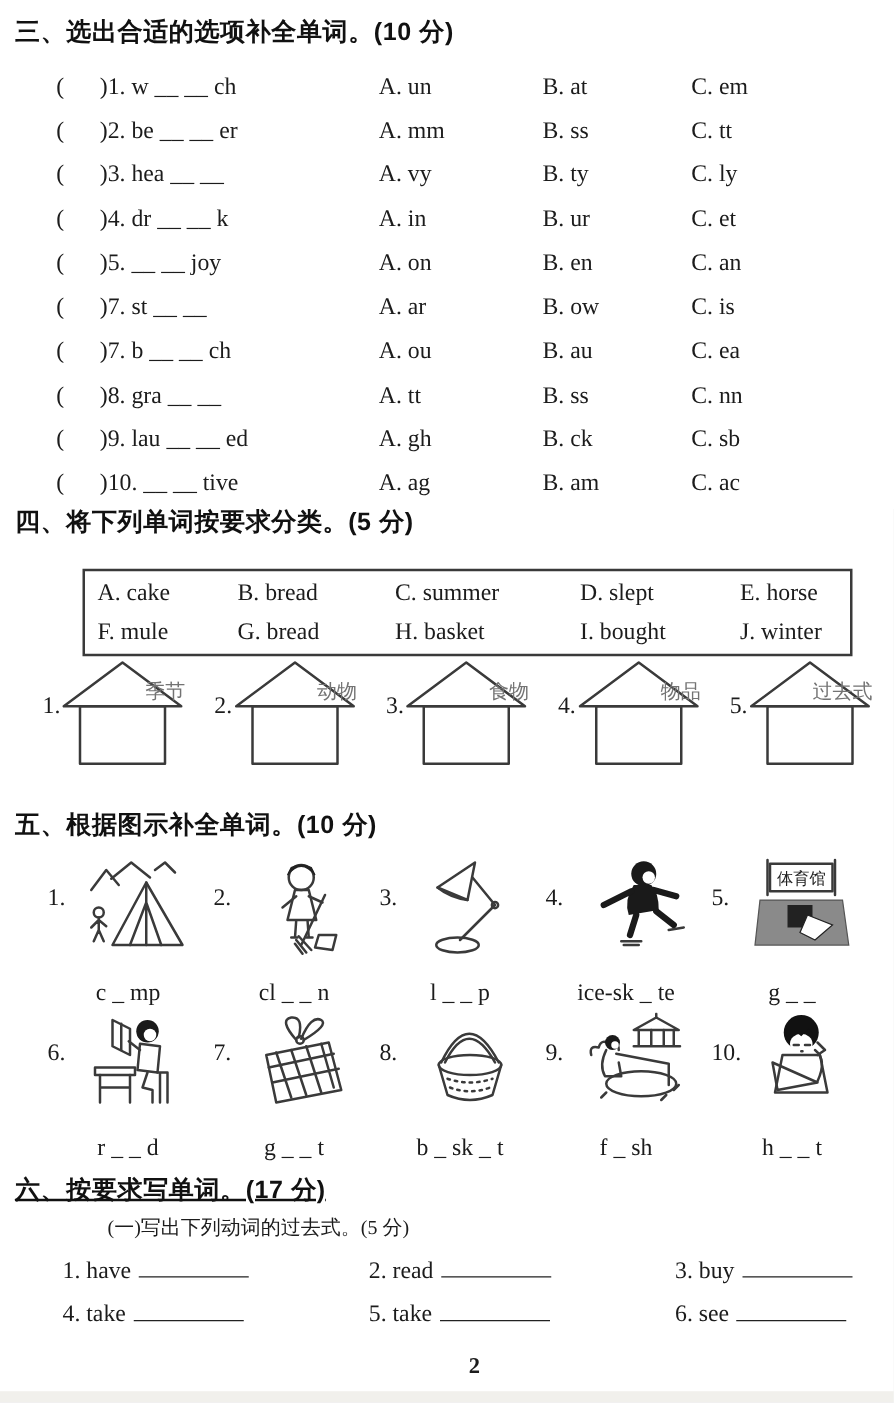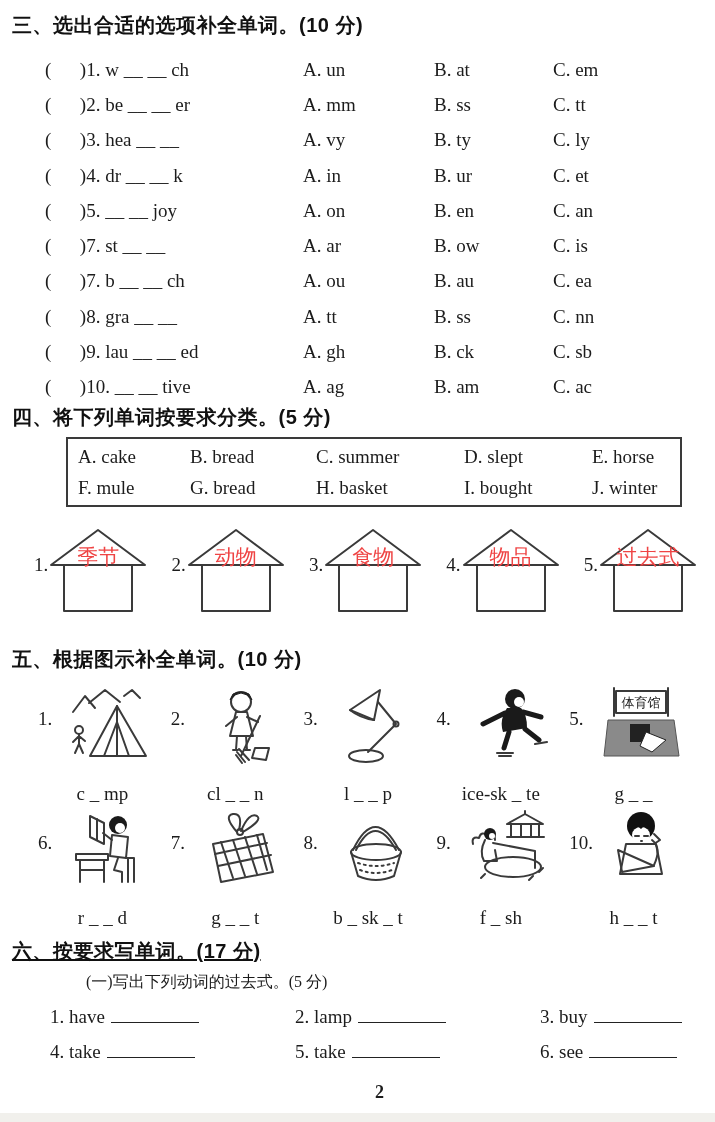--- a/index.html
+++ b/index.html
@@ -13,32 +13,32 @@
     position:absolute;left:12px;
     font-family:"Liberation Sans", sans-serif;
     font-weight:700;font-size:20px;color:#111;letter-spacing:.5px;white-space:pre;
   }
   
   .mc{position:absolute;top:52px;left:45px;right:15px;}
   .mc-row{height:35.3px;display:grid;grid-template-columns:258px 131px 119px 1fr;align-items:center;font-size:19px;}
   .stem,.opt{white-space:pre;}
   
   .wordbank{
-    position:absolute;top:437px;left:66px;width:616px;height:70px;
+    position:absolute;top:455px;left:66px;width:616px;height:70px;
     border:2px solid #3a3a3a;box-sizing:border-box;
     display:grid;grid-template-columns:112px 126px 148px 128px 1fr;
     grid-auto-rows:1fr;align-items:center;padding:2px 10px;font-size:19px;
   }
   .houses{position:absolute;top:528px;left:34px;width:664px;display:flex;justify-content:space-between;}
   .house-unit{display:flex;align-items:flex-start;}
   .house-num{margin-top:26px;font-size:19px;}
   .house{position:relative;width:100px;height:88px;}
   .house-label{
-    position:absolute;top:15px;left:0;width:100%;text-align:center;
-    font-size:21px;font-family:"Liberation Sans", sans-serif;color:#ef4444;
+    position:absolute;top:15px;left:0;width:100%;text-align:right;
+    font-size:16px;font-family:"Liberation Sans", sans-serif;color:#737373;
   }
   
   .pics-row{position:absolute;left:36px;width:664px;display:flex;}
   .pic-item{position:relative;width:133px;text-align:center;}
   .pic-num{position:absolute;left:2px;top:22px;font-size:19px;}
   .pic-item svg{margin-left:14px;}
   .pic-word{display:block;margin-top:15px;font-size:19px;white-space:pre;}
   
   .sub-title{position:absolute;left:86px;font-size:16px;white-space:pre;}
   .verbs{position:absolute;top:1006px;left:50px;right:20px;display:grid;
@@ -322,21 +322,21 @@
       </svg>
       <span class="pic-word">h _ _ t</span>
     </div>
   </div>
 
   <div class="cn-title" style="top:938px;text-decoration:underline;">六、按要求写单词。(17 分)</div>
   <div class="sub-title" style="top:972px;">(一)写出下列动词的过去式。(5 分)</div>
 
   <div class="verbs">
     <span class="verb-cell"><span>1.</span> <span>have</span><span class="wline"></span></span>
-    <span class="verb-cell"><span>2.</span> <span>lamp</span><span class="wline"></span></span>
+    <span class="verb-cell"><span>2.</span> <span>read</span><span class="wline"></span></span>
     <span class="verb-cell"><span>3.</span> <span>buy</span><span class="wline"></span></span>
     <span class="verb-cell"><span>4.</span> <span>take</span><span class="wline"></span></span>
     <span class="verb-cell"><span>5.</span> <span>take</span><span class="wline"></span></span>
     <span class="verb-cell"><span>6.</span> <span>see</span><span class="wline"></span></span>
   </div>
 
   <div class="page-num">2</div>
 </div>
 
 </body></html>

